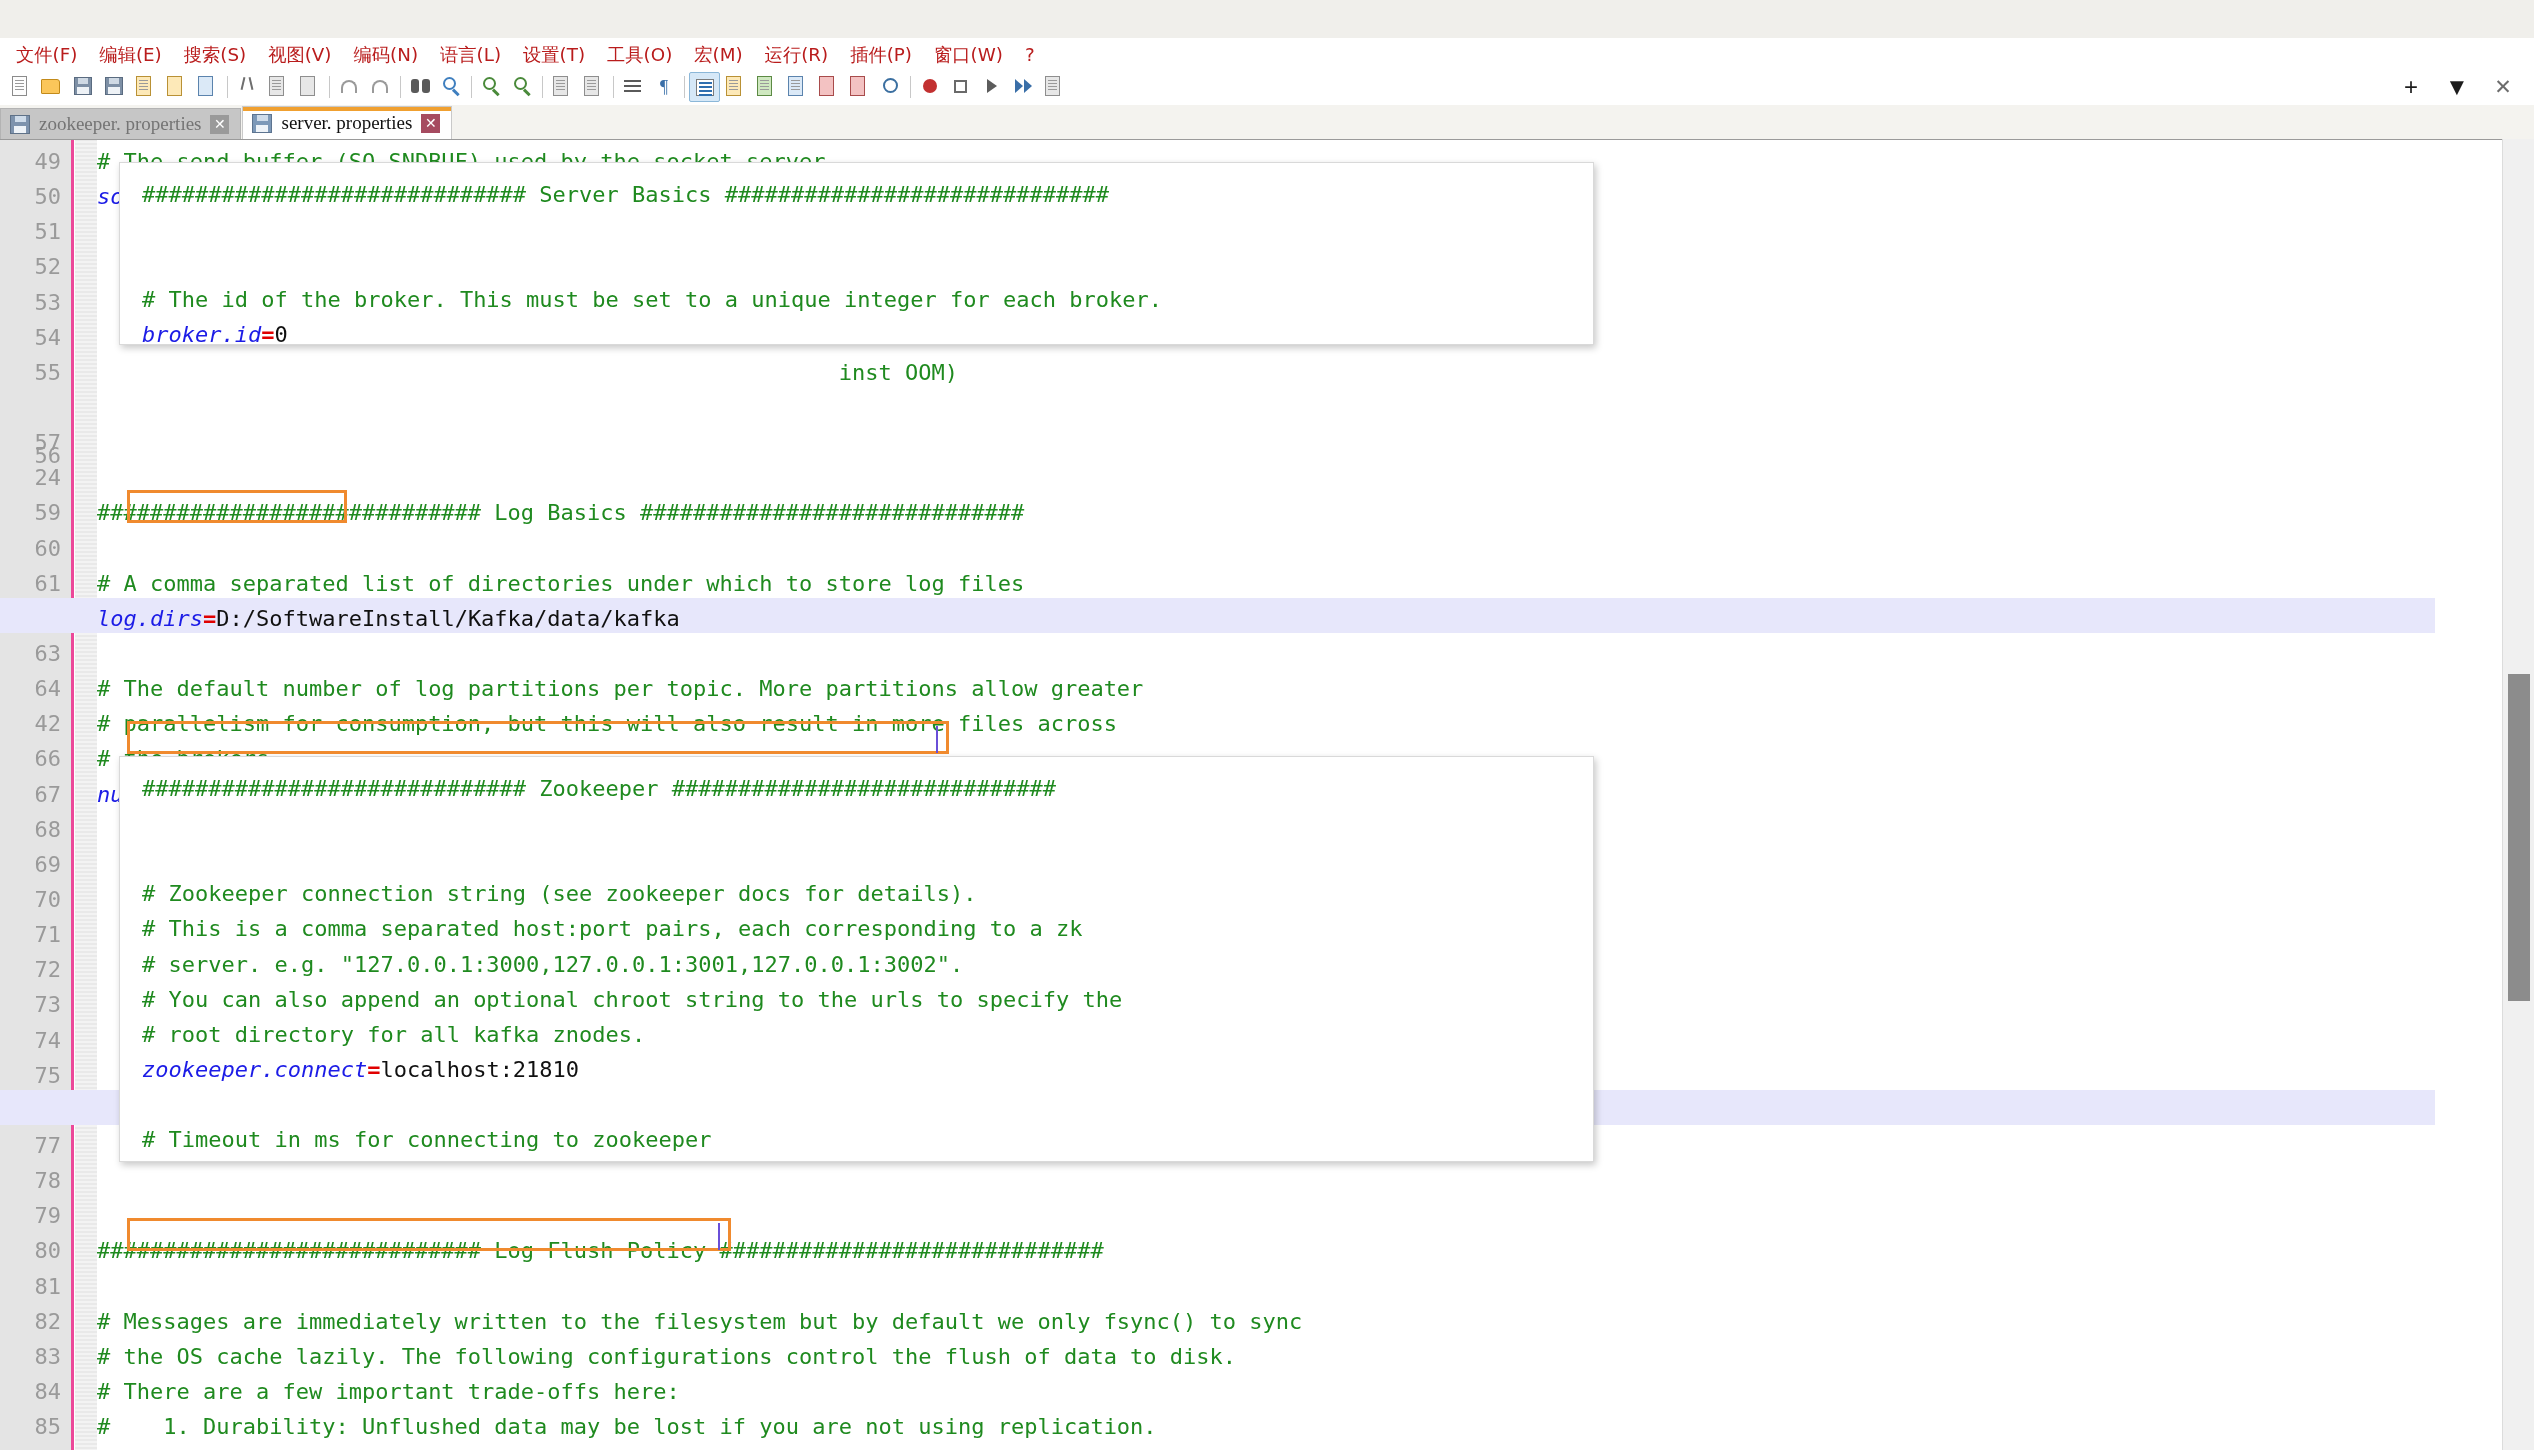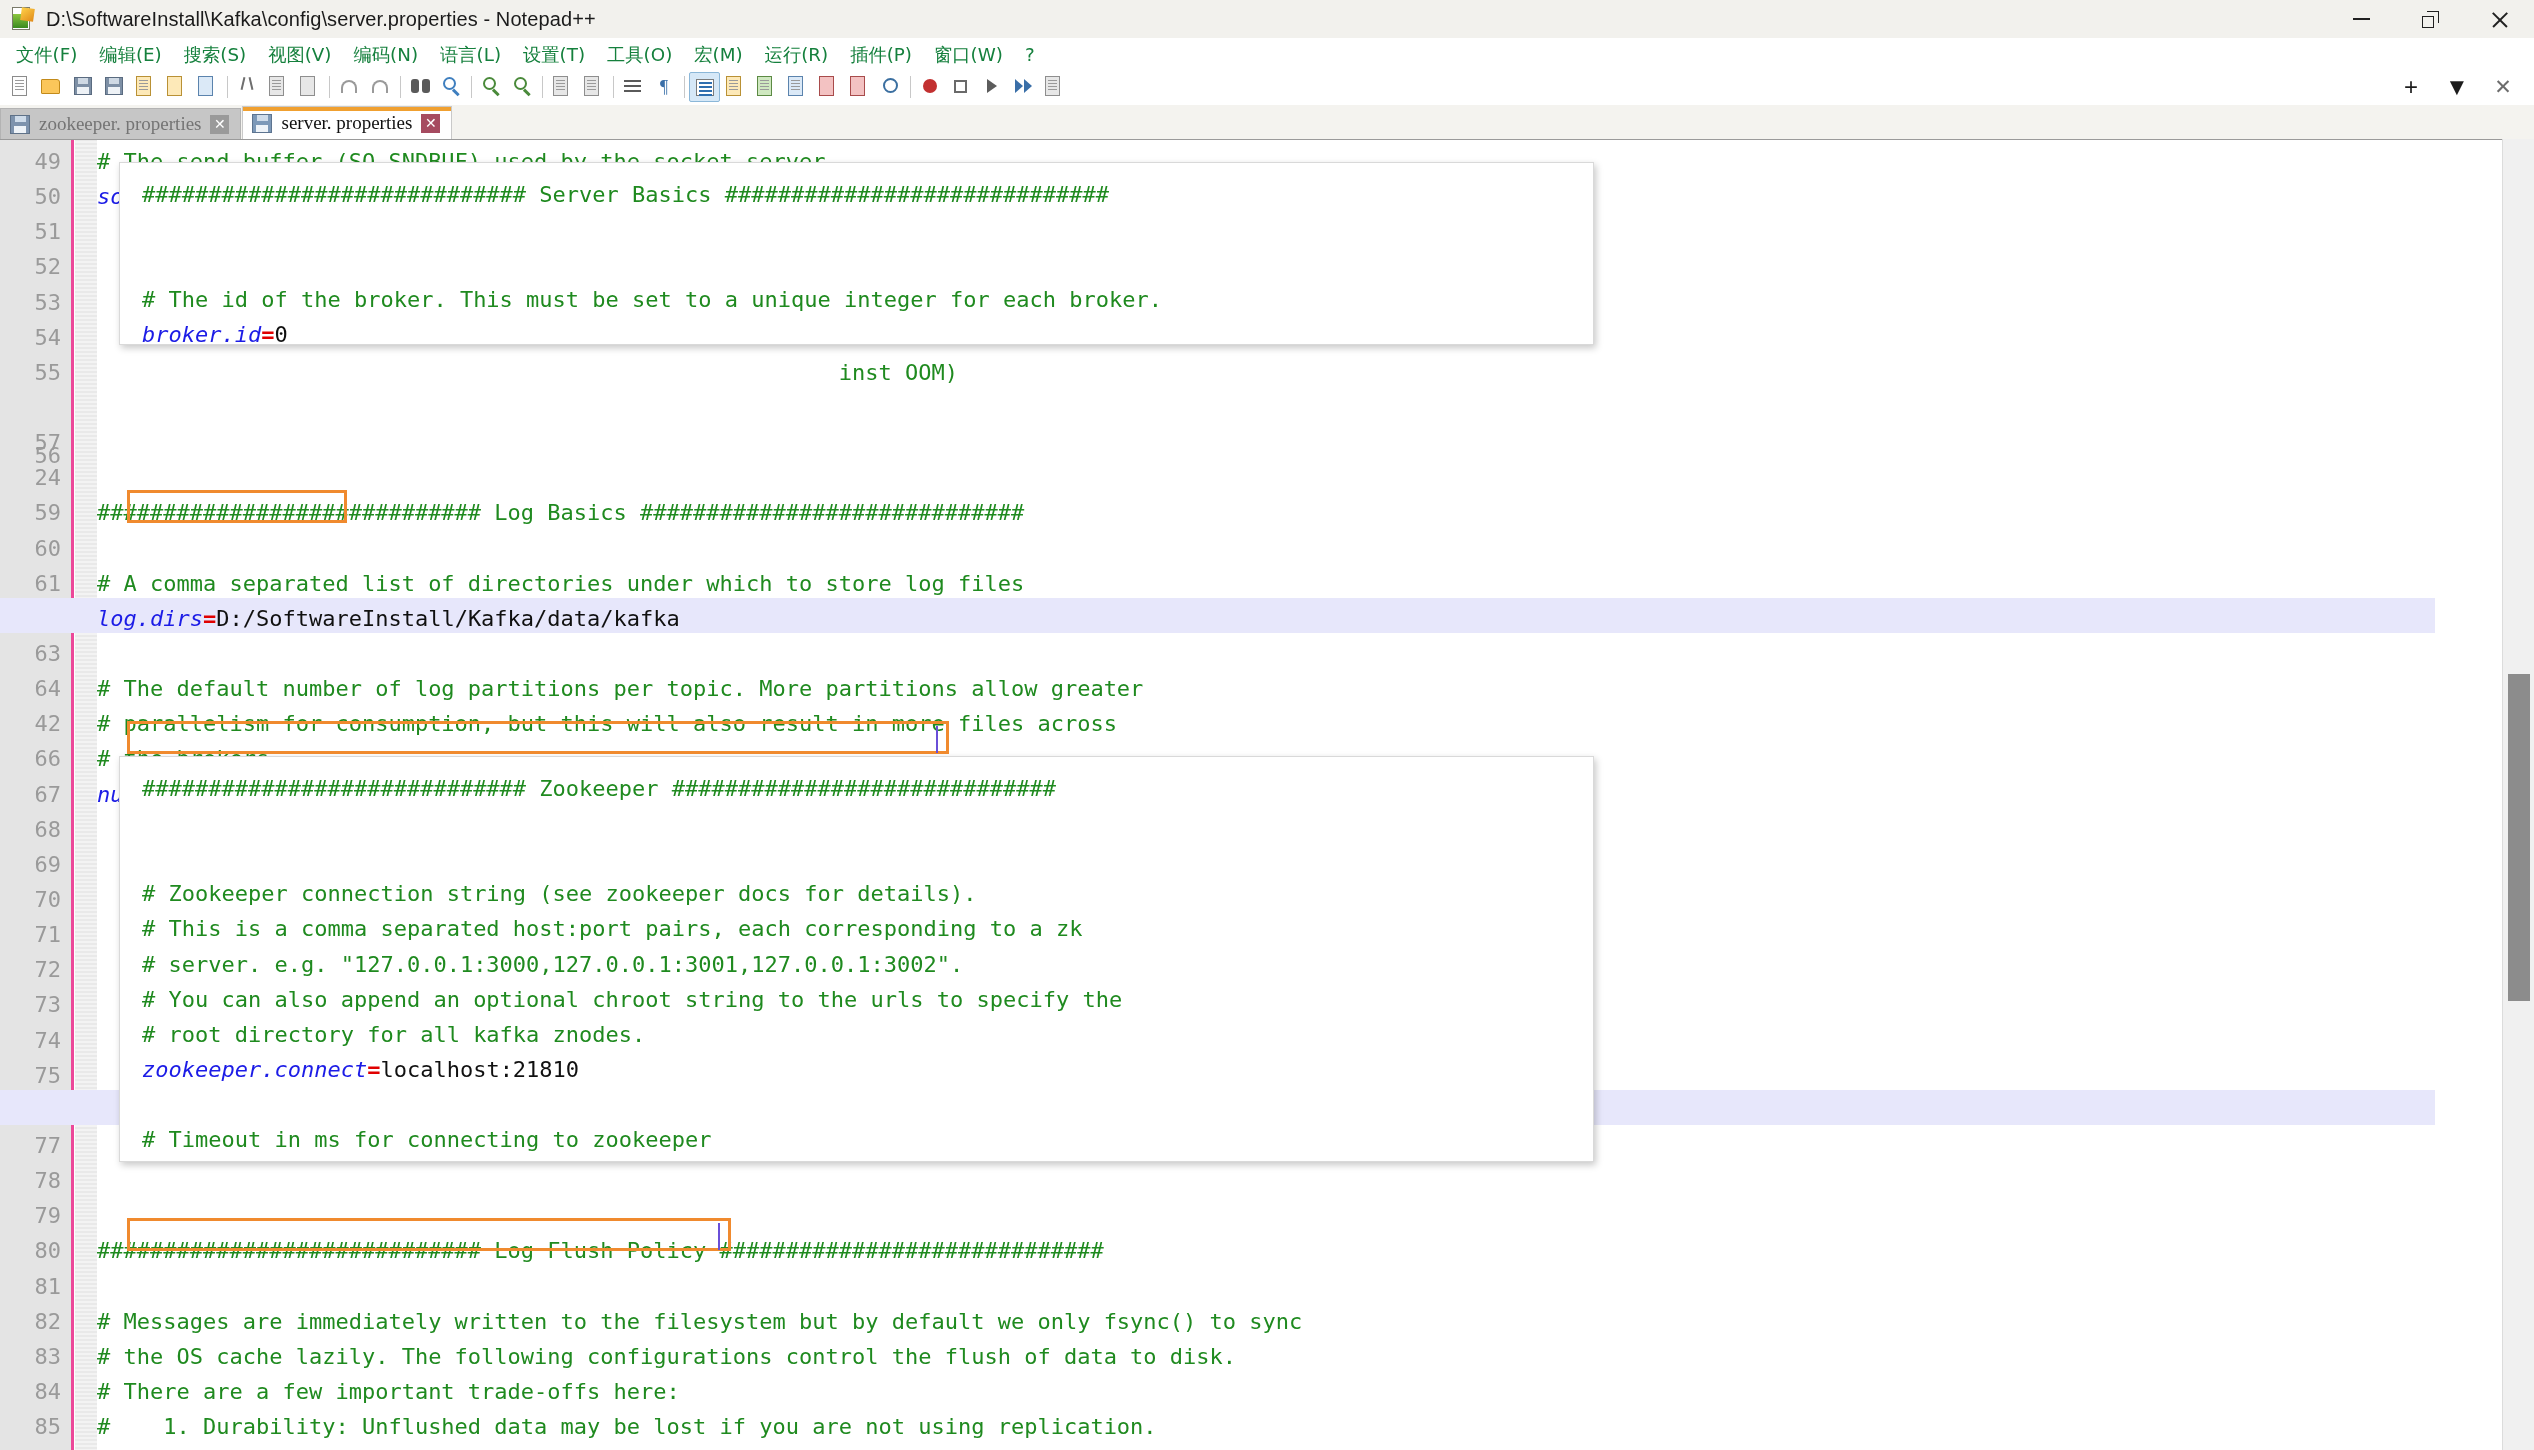--- a/index.html
+++ b/index.html
@@ -40,21 +40,21 @@
   .glyph-x:before,.glyph-x:after{content:"";position:absolute;left:-1px;top:8px;width:20px;height:1.6px;background:currentColor;}
   .glyph-x:before{transform:rotate(45deg);}
   .glyph-x:after{transform:rotate(-45deg);}
 
   
   .menubar{
     position:absolute;left:0;top:38px;width:2534px;height:32px;
     background:#ffffff;display:flex;align-items:center;
   }
   .menu-item{
-    font-size:18.3px;color:#15803d;padding:4px 11px;white-space:nowrap;
+    font-size:18.3px;color:#b91c1c;padding:4px 11px;white-space:nowrap;
     font-family:"DejaVu Sans","Liberation Sans",sans-serif;
   }
   .menu-item:first-child{margin-left:5px;}
 
   
   .toolbar{
     position:absolute;left:0;top:69px;width:2534px;height:36px;
     background:#ffffff;display:flex;align-items:center;padding-left:6px;
     box-sizing:border-box;
   }
@@ -176,39 +176,20 @@
 
   
   .vscroll{position:absolute;right:0;top:139px;width:32px;bottom:0;background:#f0f0f0;border-left:1px solid #dcdcdc;box-sizing:border-box;}
   .vthumb{position:absolute;left:5px;width:22px;background:#8c8c8c;}
 </style>
 </head>
 <body>
 
 <div class="app">
 
-  <div class="titlebar">
-    <div class="title-icon">
-      <span class="pad"></span>
-        <span class="grn"></span>
-        <span class="pen"></span>
-    </div>
-    <div class="title-text">D:\SoftwareInstall\Kafka\config\server.properties - Notepad++</div>
-    <div class="win-btns">
-      <div class="win-btn">
-          <i class="glyph-min"></i>
-        </div>
-      <div class="win-btn">
-          <i class="glyph-max"></i>
-        </div>
-      <div class="win-btn close">
-          <i class="glyph-x"></i>
-        </div>
-    </div>
-  </div>
 
   <div class="menubar">
     <div class="menu-item">文件(F)</div>
     <div class="menu-item">编辑(E)</div>
     <div class="menu-item">搜索(S)</div>
     <div class="menu-item">视图(V)</div>
     <div class="menu-item">编码(N)</div>
     <div class="menu-item">语言(L)</div>
     <div class="menu-item">设置(T)</div>
     <div class="menu-item">工具(O)</div>

